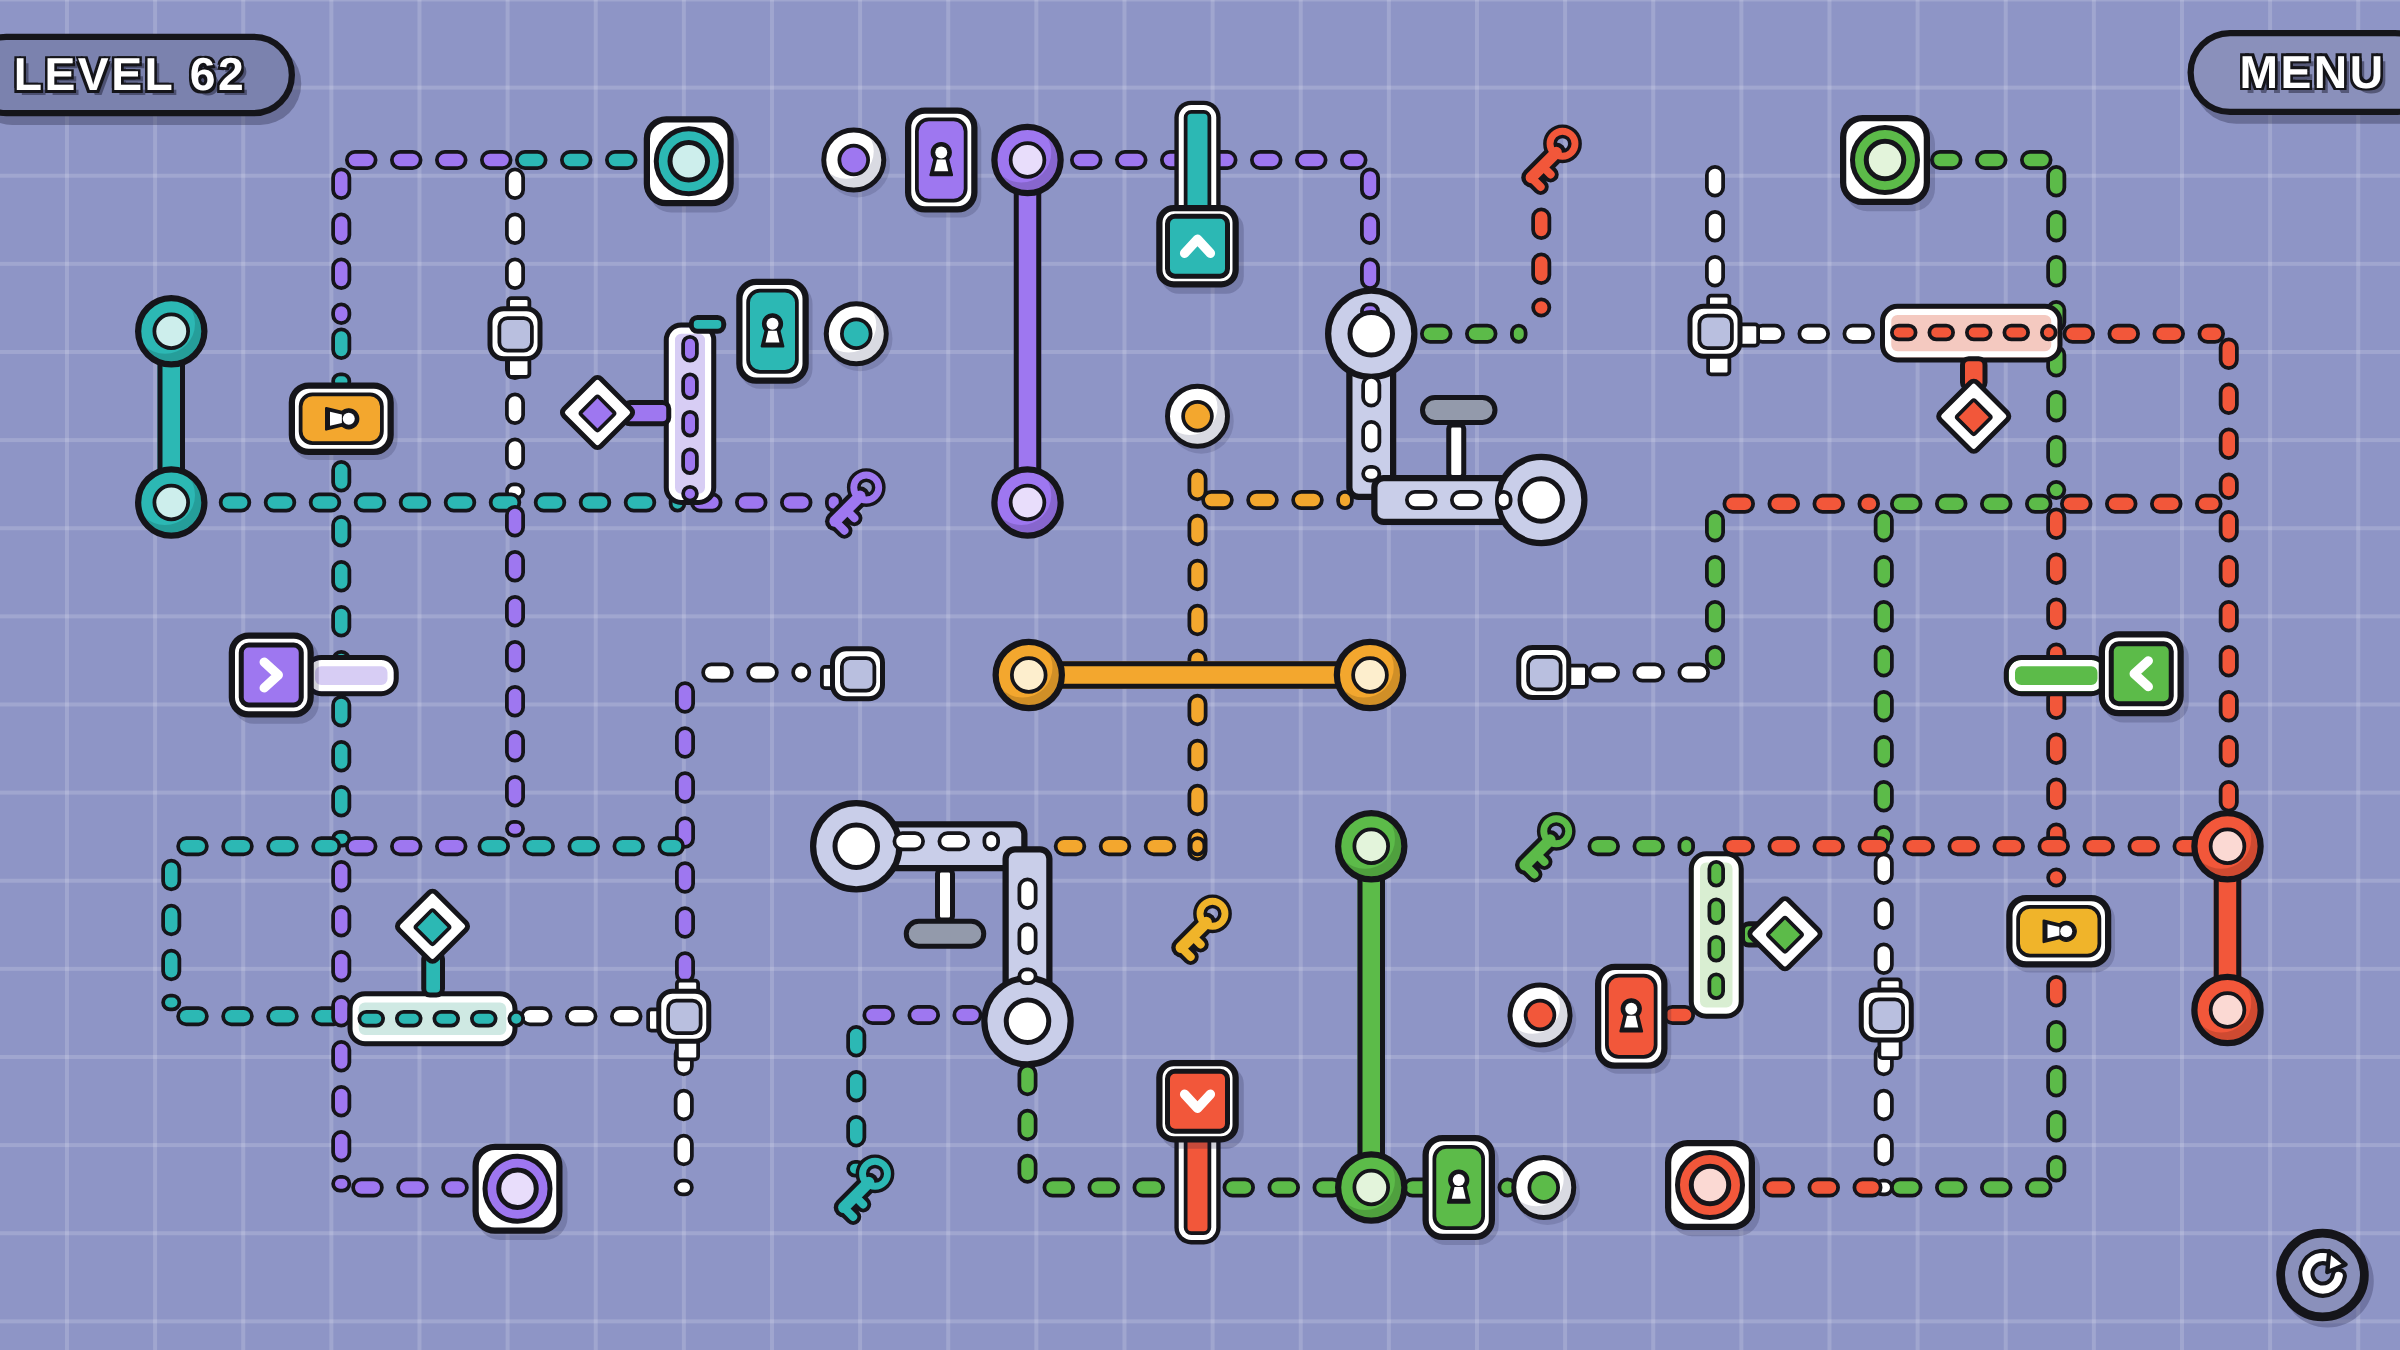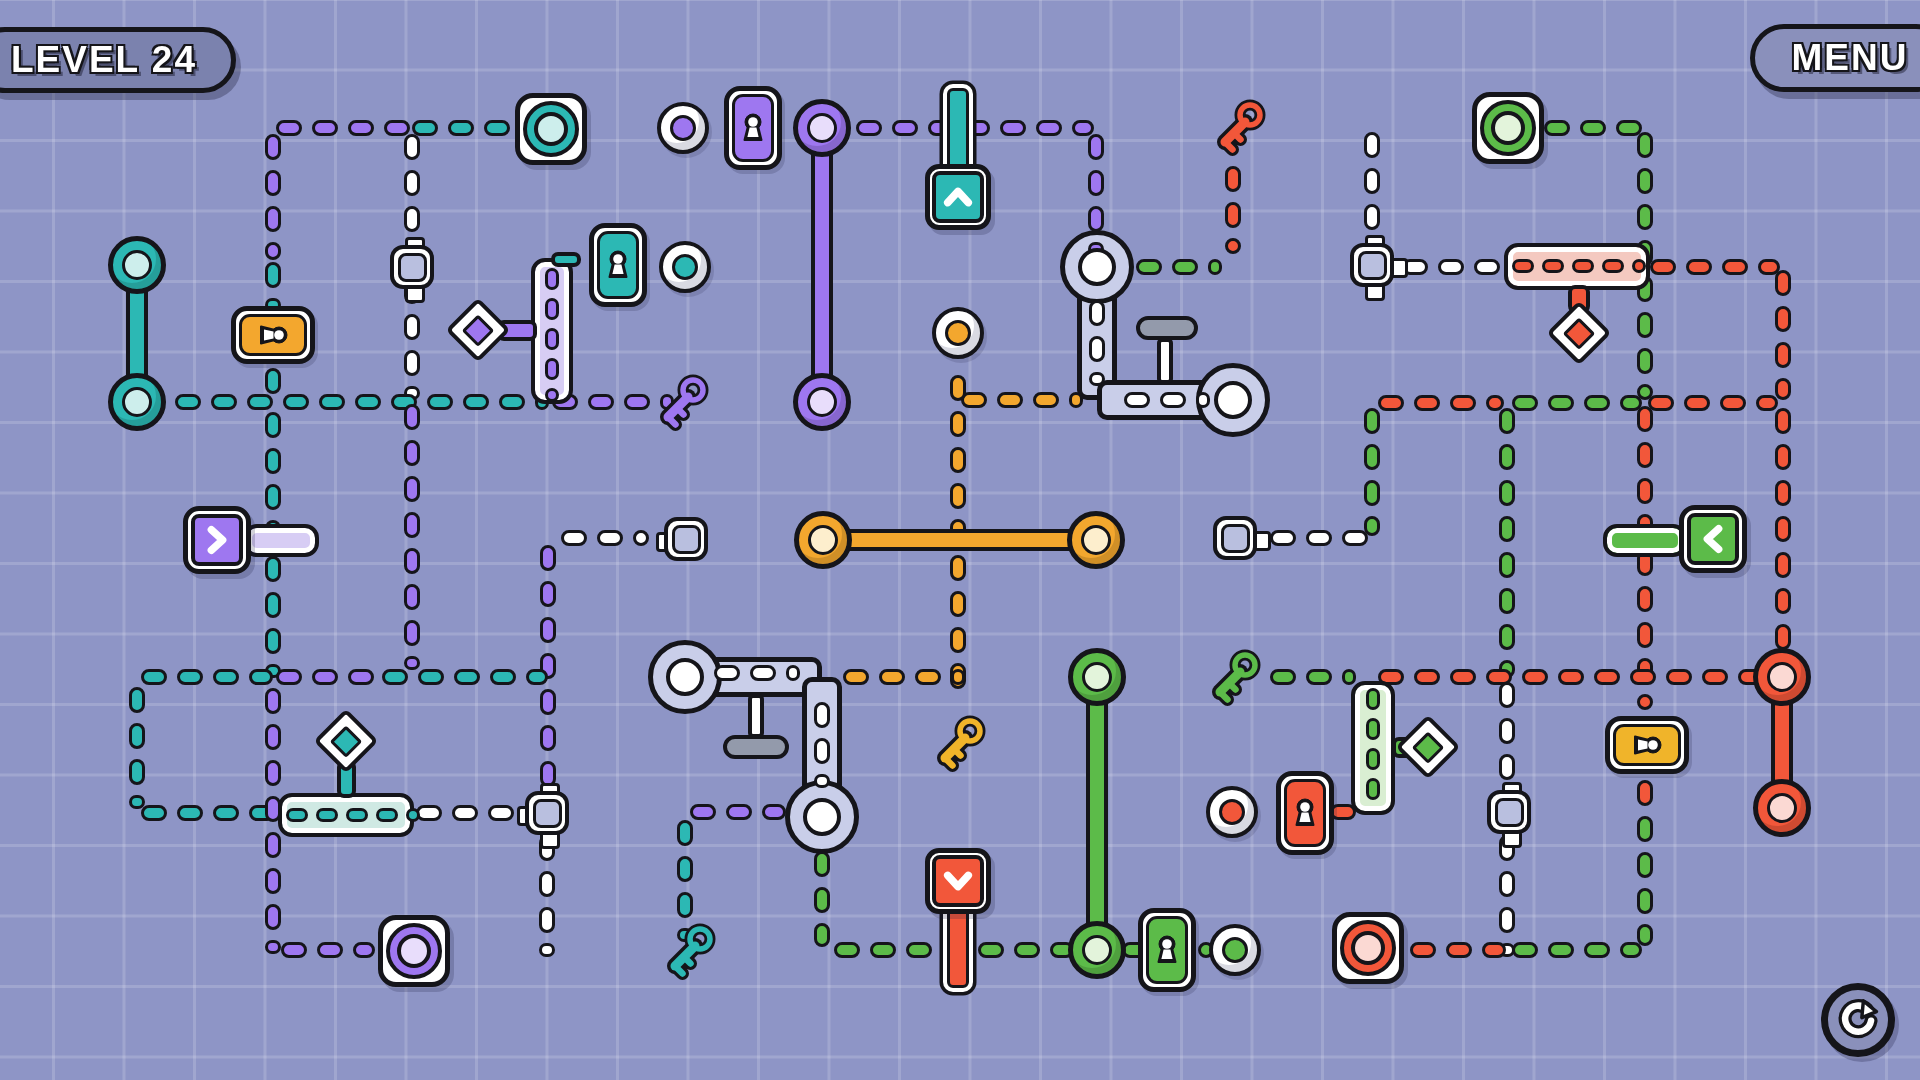--- a/index.html
+++ b/index.html
@@ -36,21 +36,21 @@
     display:flex;align-items:center;justify-content:center;box-shadow:3px 4px 0 rgba(25,25,60,.18);z-index:6;}
   .lock .i{box-sizing:border-box;border:3.5px solid #15151a;border-radius:11px;
     display:flex;align-items:center;justify-content:center;}
   svg{display:block;}
 </style>
 </head>
 <body>
 
 <div id="stage">
   <div class="pill" id="level-badge" style="left: -28px; top: 27px; width: 264px; height: 66px; background: rgb(123, 130, 174);">
-    <span>LEVEL 24</span>
+    <span>LEVEL 62</span>
   </div>
   <div class="pill" id="menu-button" style="left: 1750px; top: 24px; width: 200px; height: 68px; background: rgb(138, 144, 187);">
     <span>MENU</span>
   </div>
   <div class="circ" id="restart-button" style="left: 1821px; top: 983px; width: 74px; height: 74px; border-width: 7px; z-index: 10; box-shadow: rgba(25, 25, 60, 0.25) 4px 5px 0px; background: rgb(138, 144, 187);">
     <span>
       <svg width="46" height="46" viewBox="0 0 60 60">
         <path d="M42 16 A17 17 0 1 0 47 31" fill="none" stroke="#15151a" stroke-width="17" stroke-linecap="round"></path>
         <path d="M42 16 A17 17 0 1 0 47 31" fill="none" stroke="#ffffff" stroke-width="8.5" stroke-linecap="round"></path>
         <path d="M37 5 L54 19 L35 27 Z" fill="#ffffff" stroke="#15151a" stroke-width="4.5" stroke-linejoin="round"></path>

